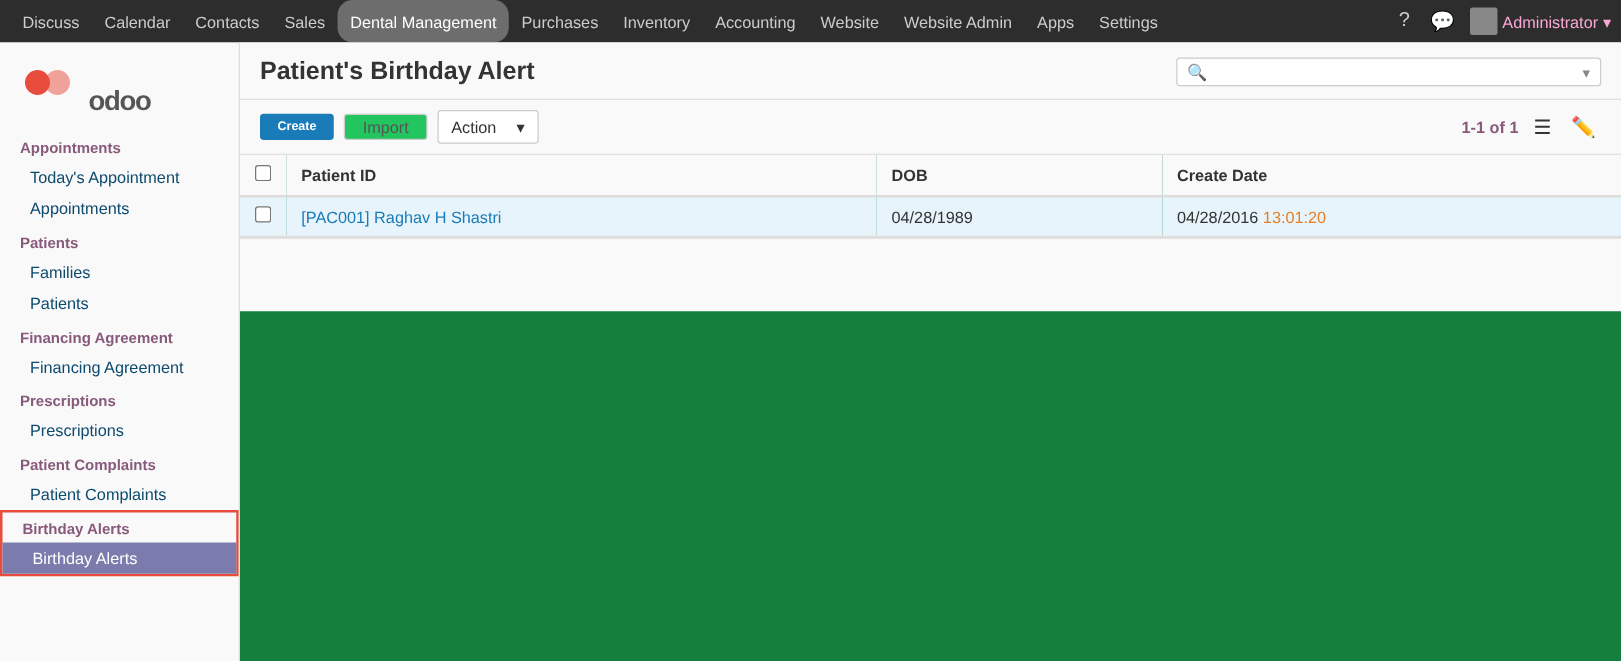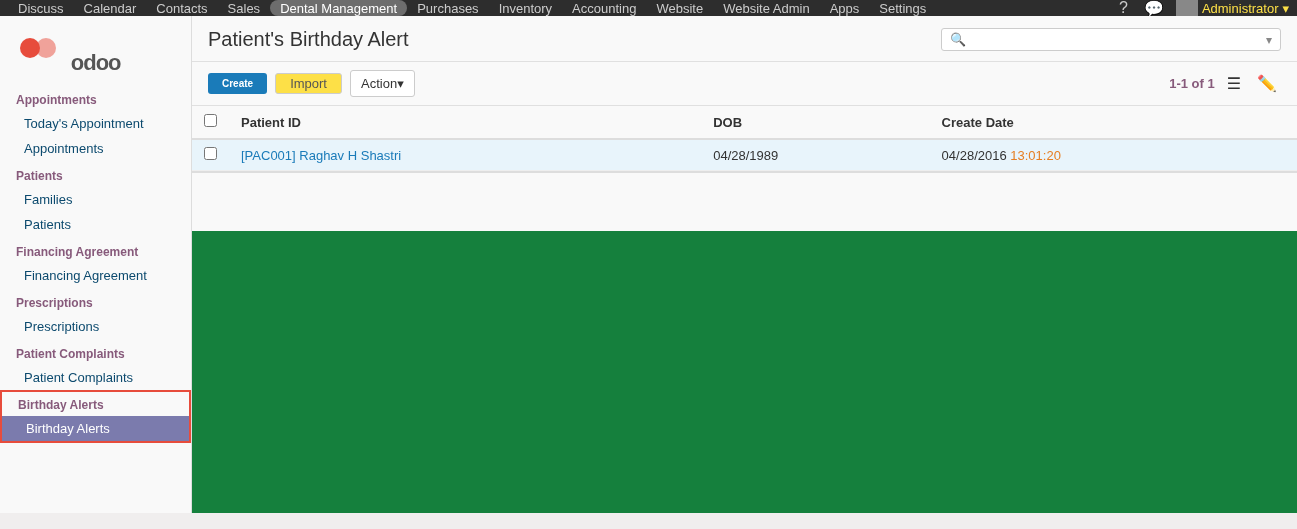--- a/index.html
+++ b/index.html
@@ -3,21 +3,21 @@
   <meta charset="utf-8">
   <style>
     * { box-sizing: border-box; margin: 0; padding: 0; }
     body { font-family: Arial, sans-serif; font-size: 13px; background: #f0eeee; overflow: hidden; }
 
     
     .top-nav {
       background: #2d2d2d;
       display: flex;
       align-items: center;
-      height: 16px;
+      height: 34px;
       padding: 0 8px;
       color: #ccc;
     }
     .top-nav-item {
       padding: 0 10px;
       height: 100%;
       display: flex;
       align-items: center;
       cursor: pointer;
       font-size: 13px;
@@ -35,21 +35,21 @@
       color: #ccc;
       font-size: 16px;
       cursor: pointer;
       padding: 0 4px;
     }
     .admin-dropdown {
       display: flex;
       align-items: center;
       gap: 4px;
       cursor: pointer;
-      color: #fde047;
+      color: #f9a8d4;
       font-size: 13px;
     }
     .admin-avatar {
       width: 22px;
       height: 22px;
       background: #888;
       border-radius: 2px;
       display: inline-block;
     }
 
@@ -134,21 +134,21 @@
       padding: 12px 16px 0;
       display: flex;
       align-items: center;
       justify-content: space-between;
       background: #f9f9f9;
       border-bottom: 1px solid #e0e0e0;
       padding-bottom: 10px;
     }
     .page-title {
       font-size: 20px;
-      font-weight: normal;
+      font-weight: bold;
       color: #333;
     }
     .search-bar {
       display: flex;
       align-items: center;
       border: 1px solid #ccc;
       background: #fff;
       border-radius: 3px;
       padding: 3px 8px;
       width: 340px;
@@ -179,38 +179,38 @@
       background: #1a7bb9;
       color: #fff;
       border: none;
       padding: 5px 14px;
       border-radius: 3px;
       cursor: pointer;
       font-size: 10px;
       font-weight: bold;
     }
     .btn-import {
-      background: #fde047;
+      background: #22c55e;
       color: #555;
       border: 1px solid #ccc;
       padding: 2px 14px;
       border-radius: 3px;
       cursor: pointer;
       font-size: 13px;
     }
     .action-dropdown {
       display: flex;
       align-items: flex-start;
       background: #fff;
       border: 1px solid #ccc;
       padding: 5px 10px;
       border-radius: 3px;
       cursor: pointer;
       font-size: 13px;
-      gap: 0;
+      gap: 16px;
       color: #333;
     }
     .toolbar-right {
       margin-left: auto;
       display: flex;
       align-items: center;
       gap: 8px;
       color: #875a7b;
       font-size: 13px;
     }

